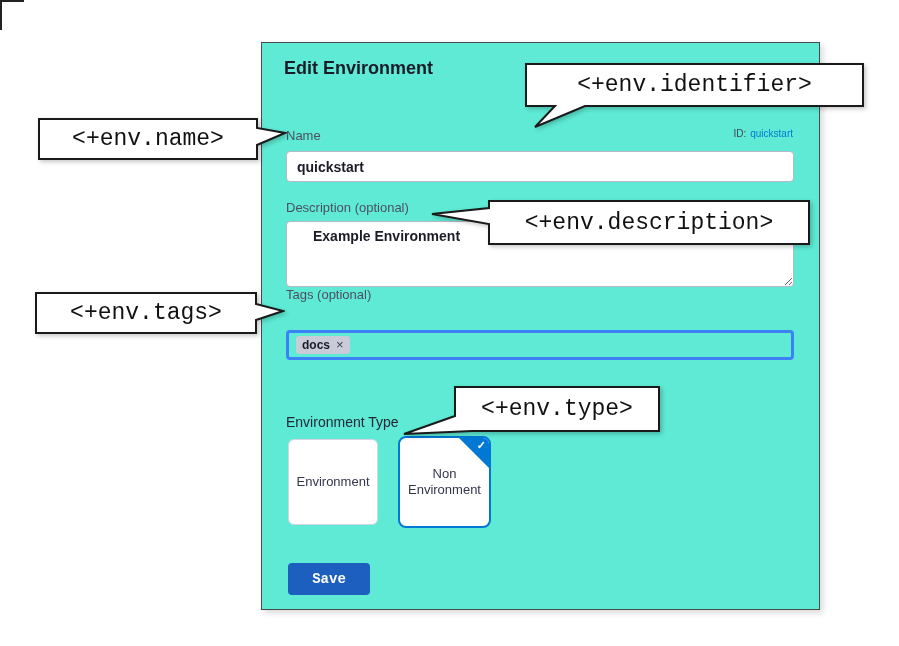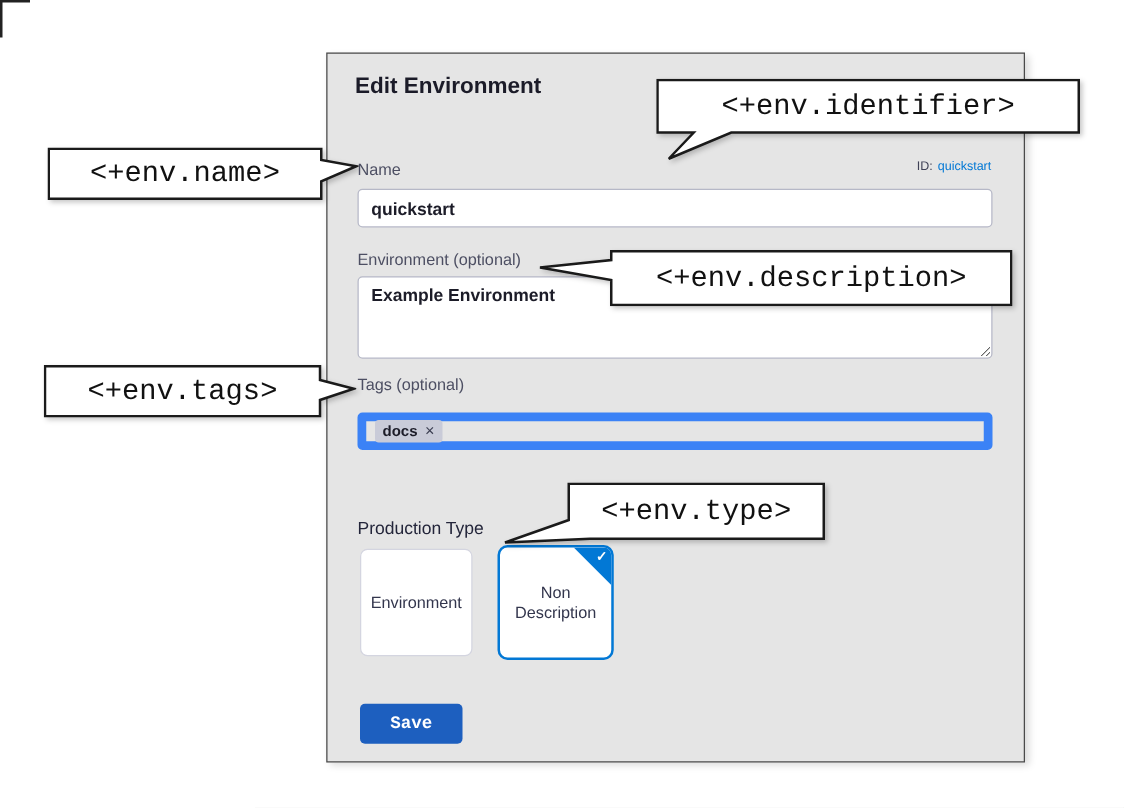--- a/index.html
+++ b/index.html
@@ -5,34 +5,34 @@
   *{box-sizing:border-box;margin:0;padding:0}
   html,body{background:#fff}
   body{font-family:"Liberation Sans",sans-serif;color:#1c1c28}
   .canvas{position:relative;width:899px;height:646px;background:#fff;overflow:hidden}
 
   
   .crop-corner-v{position:absolute;left:0;top:0;width:2px;height:30px;background:#222}
   .crop-corner-h{position:absolute;left:0;top:0;width:24px;height:2px;background:#222}
 
   
-  .dialog{position:absolute;left:261px;top:42px;width:559px;height:568px;background:#e5e5e5;
+  .dialog{position:absolute;left:261px;top:42px;width:559px;height:568px;background:#5eead4;
           border:1px solid var(--dialog-border,#4a4a4a);box-shadow:3px 3px 6px rgba(0,0,0,.15);z-index:1}
   .dialog-title{position:absolute;left:22px;top:15px;font-size:18px;font-weight:700;color:#1b1b28}
   .field-label{position:absolute;font-size:13px;color:#4d4f63}
   .name-label{left:24px;top:85px}
   .id-row{position:absolute;right:26px;top:85px;font-size:10px;color:#3f4156}
   .id-value{color:var(--primary-blue,#0278d5);margin-left:4px}
   .text-input{position:absolute;border:1px solid #b6b8c7;border-radius:4px;background:#fff;
               font-family:"Liberation Sans",sans-serif;font-size:14px;font-weight:600;color:#1c1c28;outline:none}
   .name-input{left:24px;top:108px;width:508px;height:31px;padding:0 10px}
   .desc-label{left:24px;top:157px}
-  .desc-textarea{left:24px;top:178px;width:508px;height:66px;padding:6px 10px;resize:both}
-  .tags-label{left:24px;top:257px}
-  .tags-box{position:absolute;left:24px;top:287px;width:508px;height:30px;border:7px solid #3b82f6;
+  .desc-textarea{left:24px;top:178px;width:508px;height:66px;padding:6px 26px;resize:both}
+  .tags-label{left:24px;top:244px}
+  .tags-box{position:absolute;left:24px;top:287px;width:508px;height:30px;border:3px solid #3b82f6;
             border-radius:4px;display:flex;align-items:center;padding:0 7px;cursor:text}
   .chip{display:inline-flex;align-items:center;gap:6px;background:#c9cbd8;border-radius:3px;
         padding:2px 6px;font-size:12px;font-weight:700;color:#1c1c28;line-height:14px}
   .chip-x{font-weight:400;color:#3c3f52;font-size:13px;cursor:pointer}
   .envtype-label{position:absolute;left:24px;top:371px;font-size:14px;color:#23253a}
   .card{position:absolute;background:#fff;border:1px solid #d4d5e0;border-radius:6px;display:flex;
         align-items:center;justify-content:center;text-align:center;cursor:pointer;overflow:hidden}
   .card-label{font-size:13px;color:#33364d;line-height:16px;padding:0 8px}
   .card-prod{left:26px;top:396px;width:90px;height:86px}
   .card-nonprod{left:136px;top:393px;width:93px;height:92px;border:2px solid var(--primary-blue,#0278d5);border-radius:8px}
@@ -60,41 +60,41 @@
 
   <div class="dialog">
     <h1 class="dialog-title">Edit Environment</h1>
 
     <div class="field-label name-label">Name</div>
     <div class="id-row">
       <span>ID:</span><span class="id-value">quickstart</span>
     </div>
     <input class="text-input name-input" value="quickstart" style="">
 
-    <div class="field-label desc-label">Environment (optional)</div>
+    <div class="field-label desc-label">Description (optional)</div>
     <textarea class="text-input desc-textarea" style="">Example Environment</textarea>
 
     <div class="field-label tags-label">Tags (optional)</div>
     <div class="tags-box">
       <span class="chip">
         <span class="chip-label">docs</span>
         <span class="chip-x">×</span>
       </span>
     </div>
 
-    <div class="envtype-label">Production Type</div>
+    <div class="envtype-label">Environment Type</div>
 
     <div class="card card-prod">
       <span class="card-label">Environment</span>
     </div>
 
     <div class="card card-nonprod">
       <span class="corner"></span>
       <span class="corner-check">✓</span>
-      <span class="card-label">Non Description</span>
+      <span class="card-label">Non Environment</span>
     </div>
 
     <button class="save-btn">Save</button>
   </div>
 
   <div class="callout" style="left:525px;top:63px;width:339px;height:68px">
     <svg width="339" height="68">
       <path d="M1 1 H338 V43 H60 L10 64 L30 43 H1 Z"></path>
     </svg>
     <span class="callout-text" style="left:1px;top:1px;width:337px;height:42px">&lt;+env.identifier&gt;</span>

